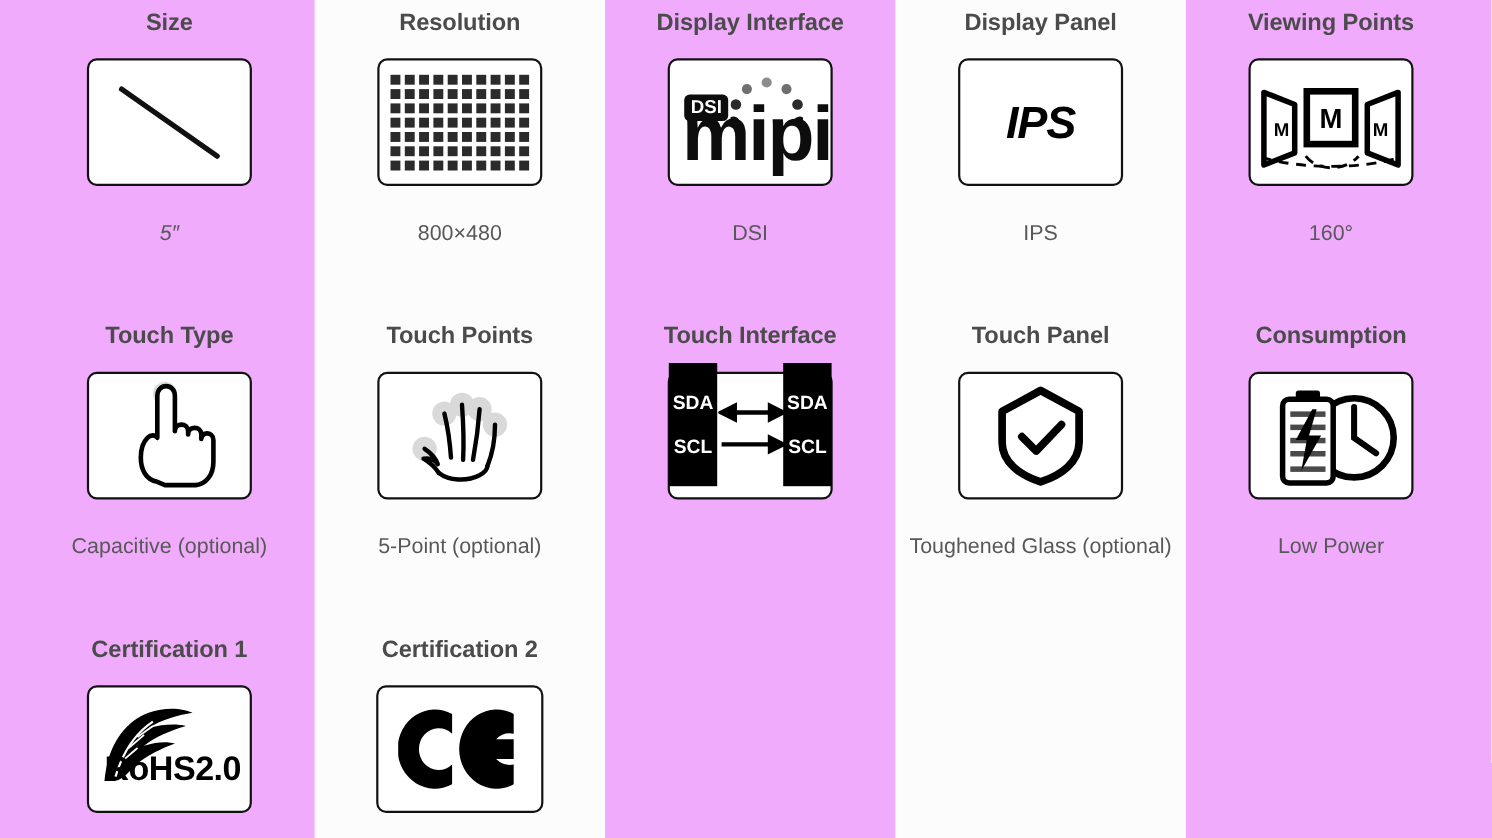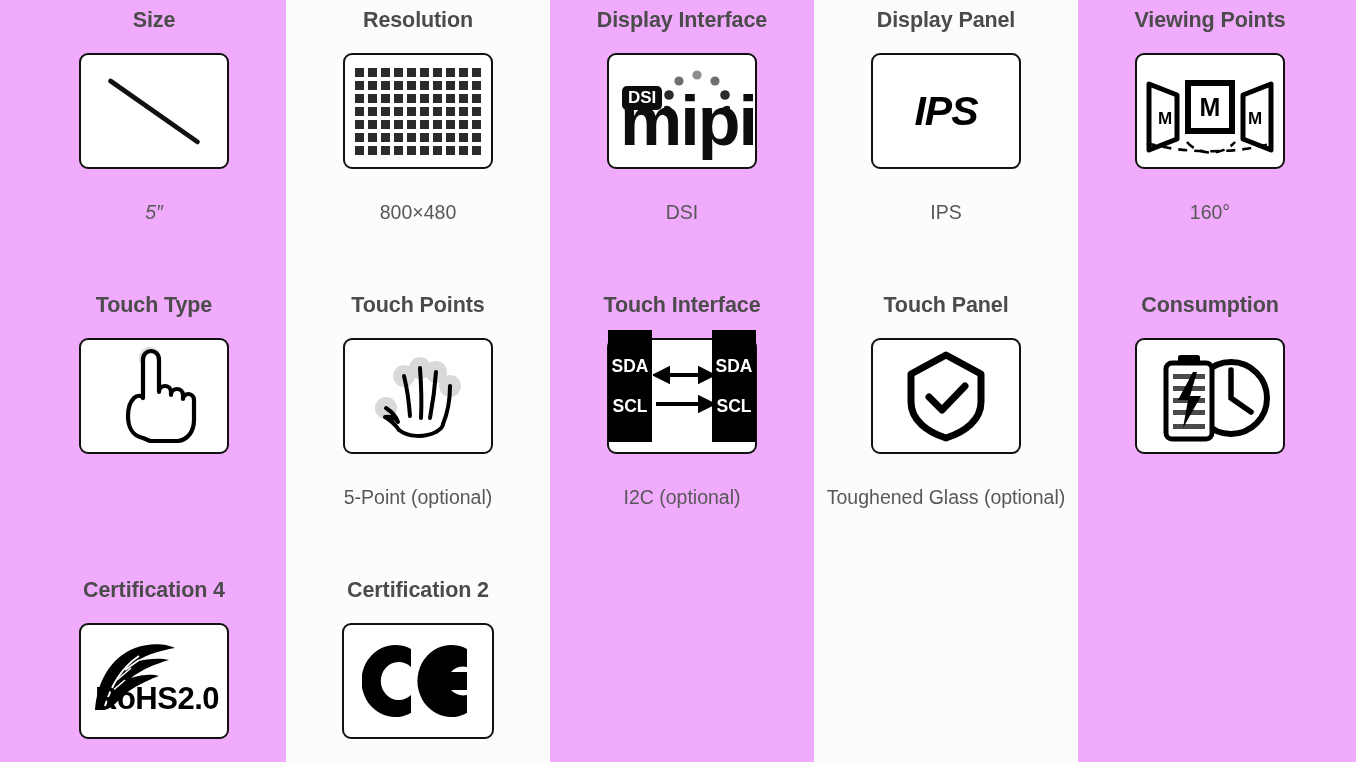--- a/index.html
+++ b/index.html
@@ -369,20 +369,21 @@
           <svg class="ico-hand" width="104" height="100" viewBox="0 0 104 100">
             <circle cx="48" cy="12" r="11" fill="#dddddd"></circle>
             <path d="M41 92 C 30 90, 26 80, 26 70 C 26 62, 28 56, 32 52
                      C 35 49, 39 49, 41 52 L41 14 C41 8 45 5 49 5 C53 5 57 8 57 14
                      L57 46 C57 42 60 40 63 40 C66 40 69 42 69 46
                      L69 49 C69 45 72 43 75 43 C78 43 81 45 81 49
                      L81 53 C81 50 84 48 86 48 C89 48 92 50 92 54
                      L92 74 C92 86 85 94 76 95 L48 95 Z" fill="#ffffff" stroke="#000" stroke-width="4.2" stroke-linejoin="round"></path>
           </svg>
         </div>
+        <div class="c-caption">Capacitive (optional)</div>
       </div>
 
       
       <div class="cell">
         <div class="c-title">Touch Points</div>
         <div class="c-box">
           <svg class="ico-hand" width="112" height="100" viewBox="0 0 112 100">
             <circle cx="24" cy="62" r="11" fill="#d9d9d9"></circle>
             <circle cx="42" cy="30" r="11" fill="#d9d9d9"></circle>
             <circle cx="58" cy="22" r="11" fill="#d9d9d9"></circle>
@@ -418,21 +419,20 @@
                 <line x1="3" y1="74" x2="54" y2="74"></line>
                 <polygon points="59,74 47,68 47,80"></polygon>
               </g>
             </svg>
             <div class="i2c-blk right">
               <span>SDA</span>
               <span>SCL</span>
             </div>
           </div>
         </div>
-        <div class="c-caption">I2C (optional)</div>
       </div>
 
       
       <div class="cell">
         <div class="c-title">Touch Panel</div>
         <div class="c-box">
           <svg class="ico-shield" width="82" height="92" viewBox="0 0 82 92">
             <path d="M41 5 L76 24 L76 52 C76 70, 60 82, 41 88 C22 82, 6 70, 6 52 L6 24 Z" fill="none" stroke="#000" stroke-width="7" stroke-linejoin="round"></path>
             <path d="M24 47 L37 60 L60 36" fill="none" stroke="#000" stroke-width="7" stroke-linecap="round" stroke-linejoin="round"></path>
           </svg>
@@ -456,28 +456,29 @@
               <rect x="26" y="26" width="32" height="5"></rect>
               <rect x="26" y="38" width="32" height="5"></rect>
               <rect x="26" y="50" width="32" height="5"></rect>
               <rect x="26" y="62" width="32" height="5"></rect>
               <rect x="26" y="76" width="32" height="5"></rect>
             </g>
 
             <path d="M46 24 L31 52 L41 52 L36 80 L54 48 L43 48 L50 24 Z" fill="#000"></path>
           </svg>
         </div>
+        <div class="c-caption">Low Power</div>
       </div>
     </div>
 
     <div class="row row3">
 
       
       <div class="cell">
-        <div class="c-title">Certification 4</div>
+        <div class="c-title">Certification 1</div>
         <div class="c-box">
           <div class="rohs-wrap">
             <svg class="rohs-leaf" width="84" height="72" viewBox="0 0 84 72">
               <path d="M2 70 C 4 44, 16 18, 42 8 C 58 2, 74 4, 82 8
                        C 70 10, 54 14, 42 22 C 56 18, 68 18, 76 20
                        C 62 24, 48 30, 38 38 C 50 34, 60 34, 66 36
                        C 50 42, 34 50, 24 62 C 18 68, 14 70, 10 70 Z" fill="#000"></path>
               <path d="M12 66 C 18 46, 28 28, 46 16" fill="none" stroke="#ffffff" stroke-width="2"></path>
               <g stroke="#ffffff" stroke-width="1.6">
                 <line x1="18" y1="52" x2="32" y2="40"></line>

